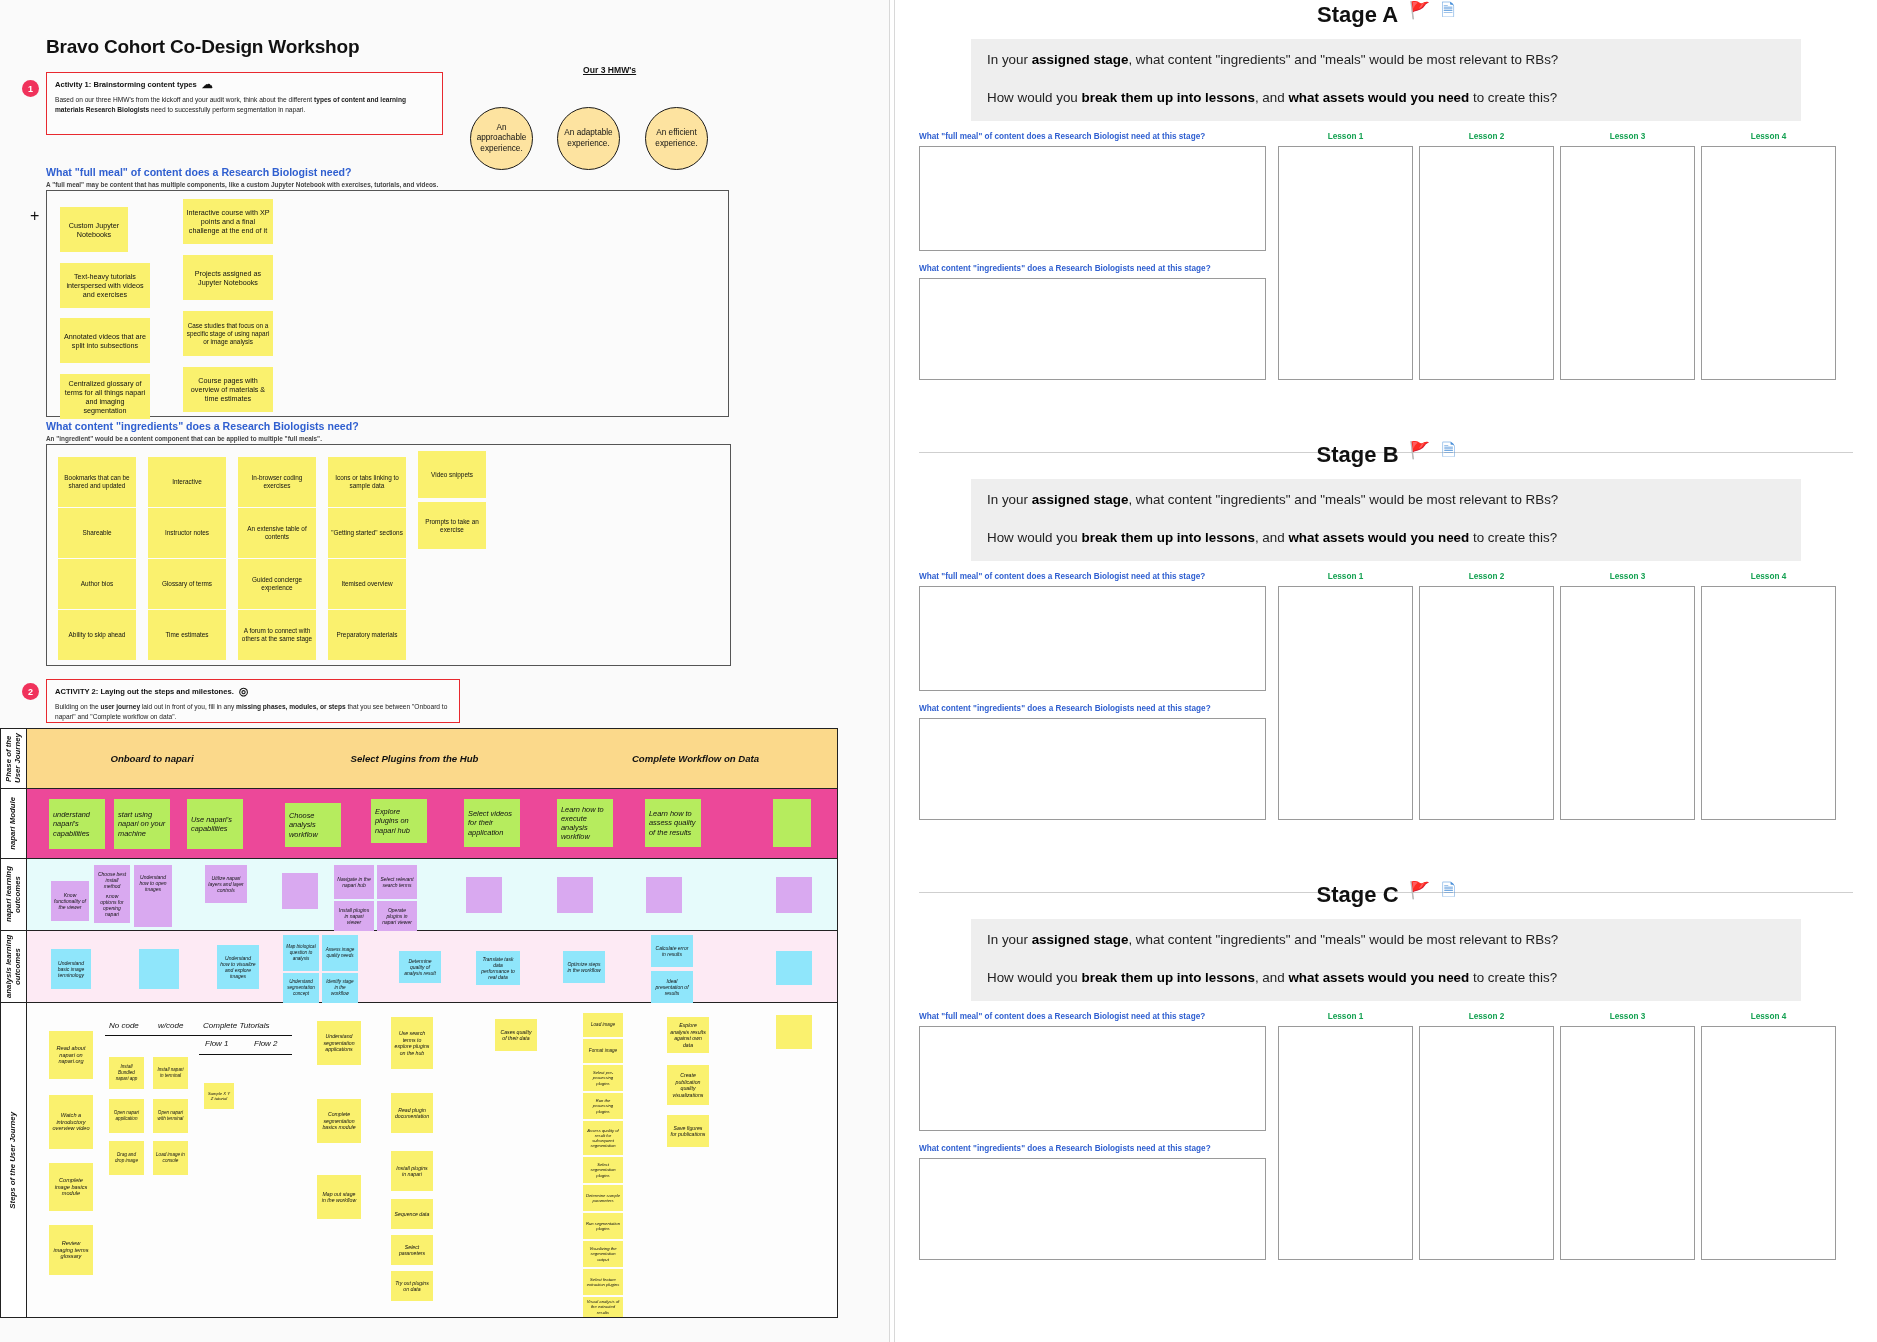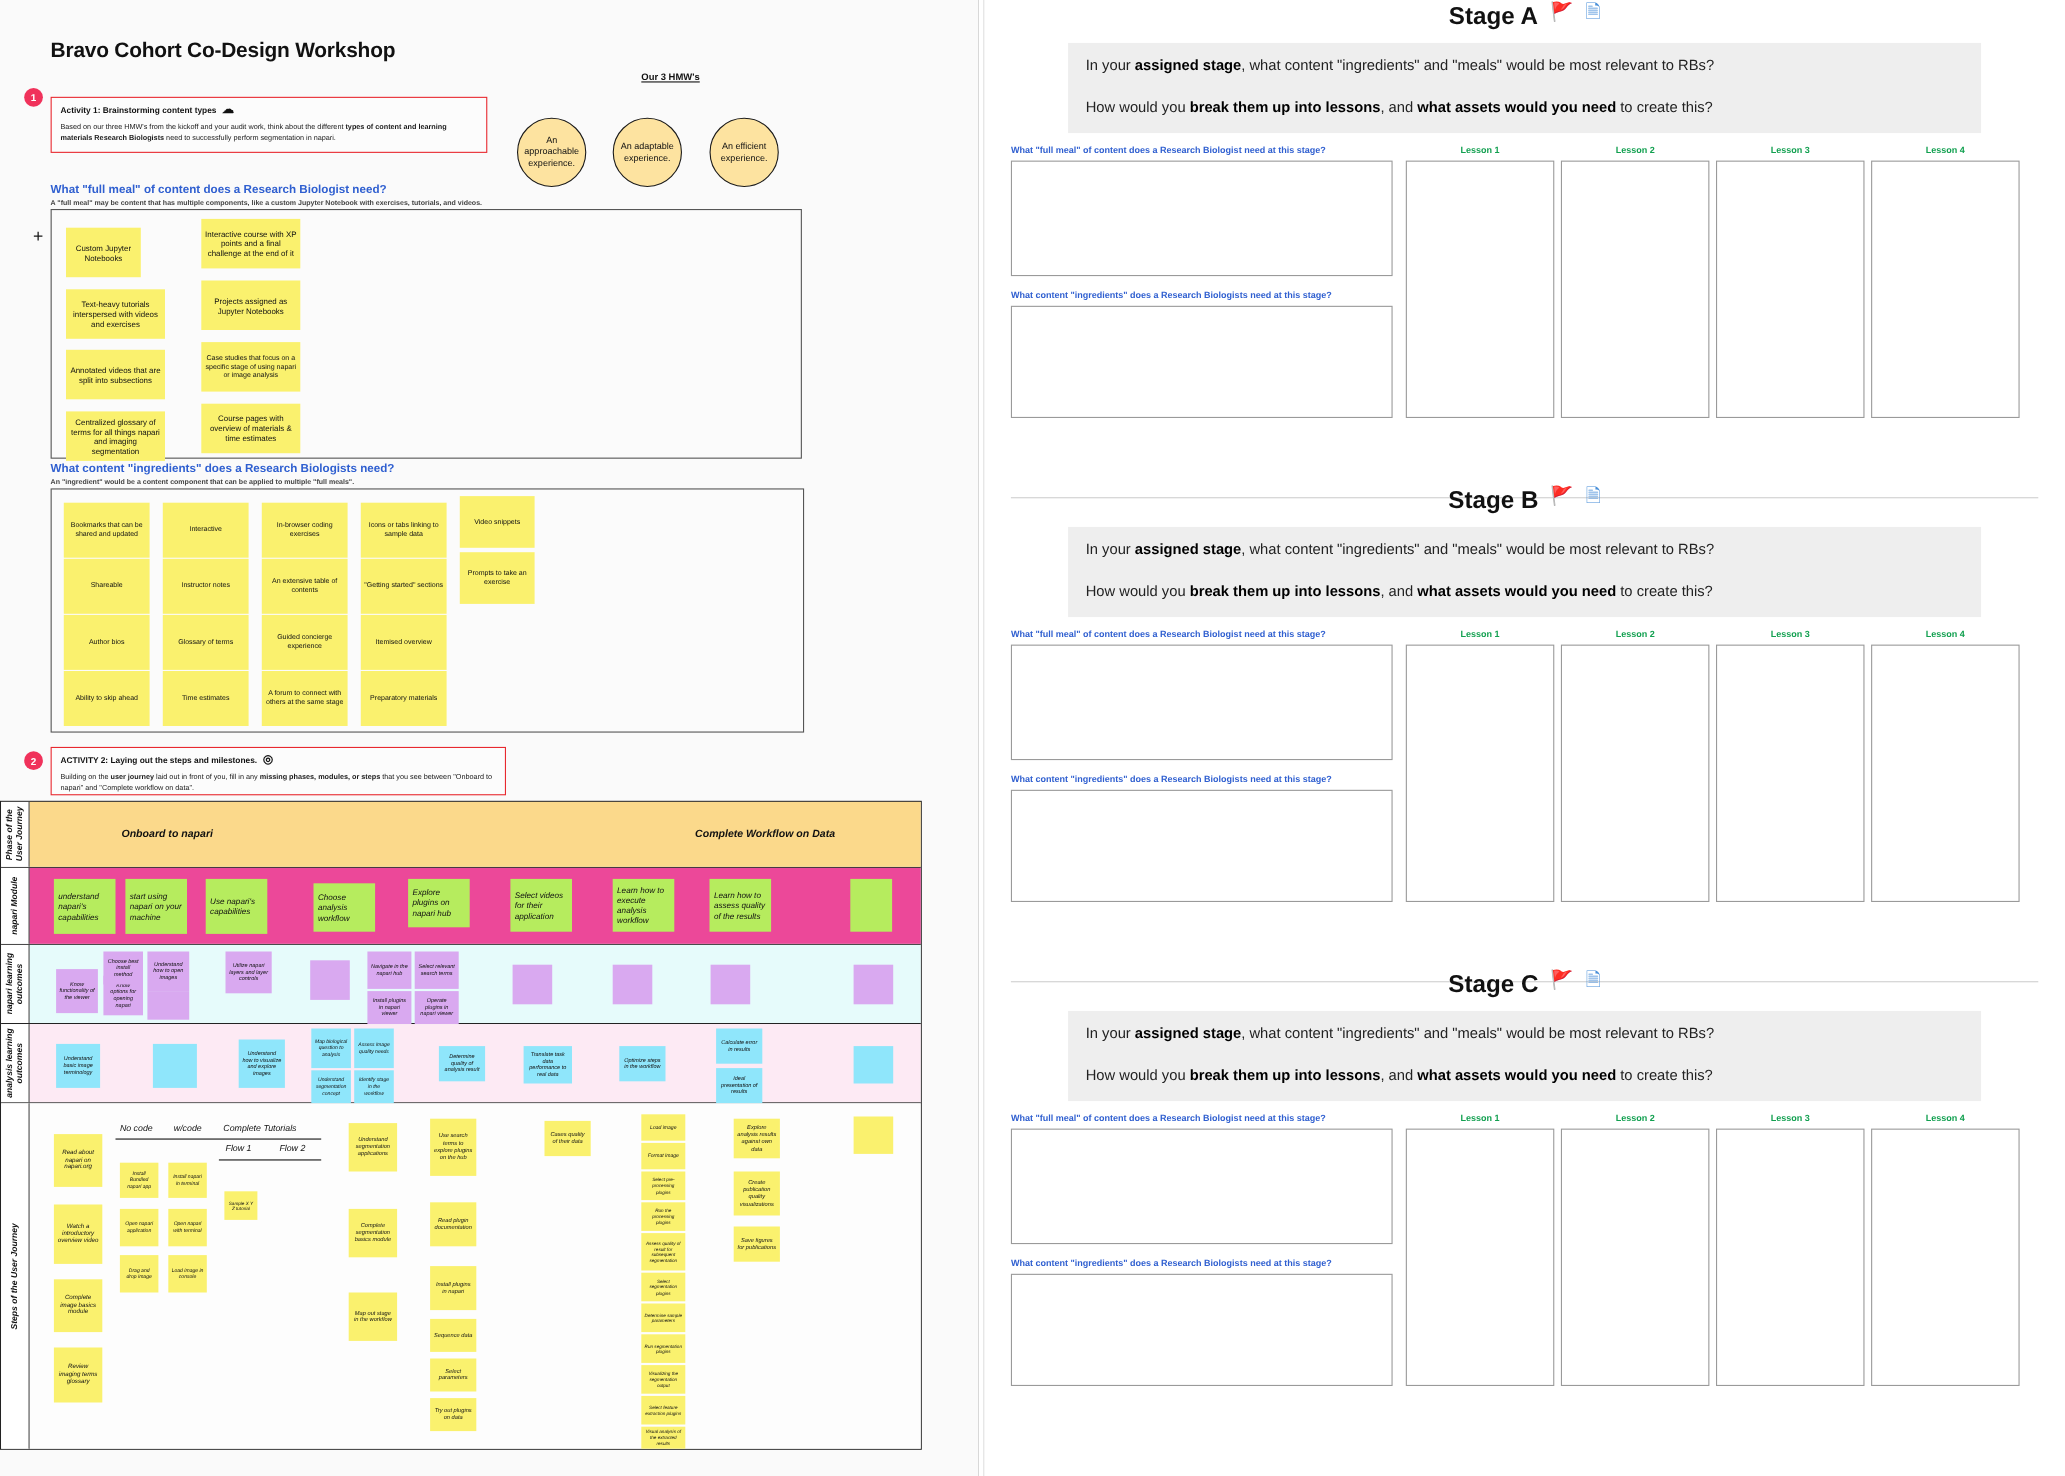--- a/index.html
+++ b/index.html
@@ -141,21 +141,21 @@
 </head>
 <body>
 
 <div class="root">
 
   <div class="left-pane">
 
     <div class="board-title">Bravo Cohort Co-Design Workshop</div>
 
     <div class="act-num" style="left:22px; top:80px;">1</div>
-    <div class="activity" style="left:46px; top:88px; width:397px; height:51px;">
+    <div class="activity" style="left:46px; top:72px; width:397px; height:63px;">
       <div class="act-title">
         <span>Activity 1: Brainstorming content types</span>
         <span class="icon-glyph">☁</span>
       </div>
       <div class="act-body">Based on our three HMW's from the kickoff and your audit work, think about the different <b>types of content and learning materials Research Biologists</b> need to successfully perform segmentation in napari.</div>
     </div>
 
     <div class="hmw-label">Our 3 HMW's</div>
     <div class="hmw-circle" style="left:470px; top:107px;">An approachable experience.</div>
     <div class="hmw-circle" style="left:557px; top:107px;">An adaptable experience.</div>
@@ -214,20 +214,21 @@
     </div>
 
     <div class="jtable" style="left:0px; top:728px; width:838px;">
 
       <div class="jrow" style="height:60px;">
         <div class="jlabel">
             <span>Phase of the User Journey</span>
           </div>
         <div class="jbody" style="background:#fbd98b;">
           <div class="phase-cell" style="left:0px; width:250px;">Onboard to napari</div>
+          <div class="phase-cell" style="left:250px; width:275px;">Select Plugins from the Hub</div>
           <div class="phase-cell" style="left:525px; width:287px;">Complete Workflow on Data</div>
         </div>
       </div>
 
       <div class="jrow" style="height:70px;">
         <div class="jlabel">
             <span>napari Module</span>
           </div>
         <div class="jbody" style="background:#ec4899;">
           <div class="note green" style="left:22px; top:10px; width:56px; height:50px; font-size:7.4px; justify-content:flex-start; text-align:left; padding-left:4px;">understand napari's capabilities</div>

